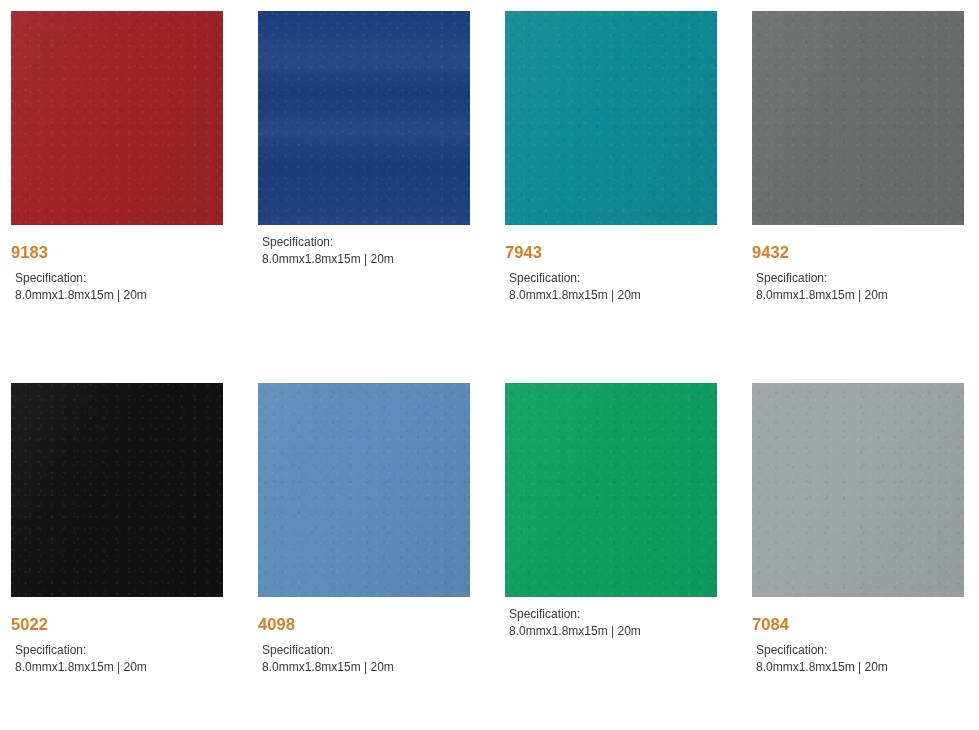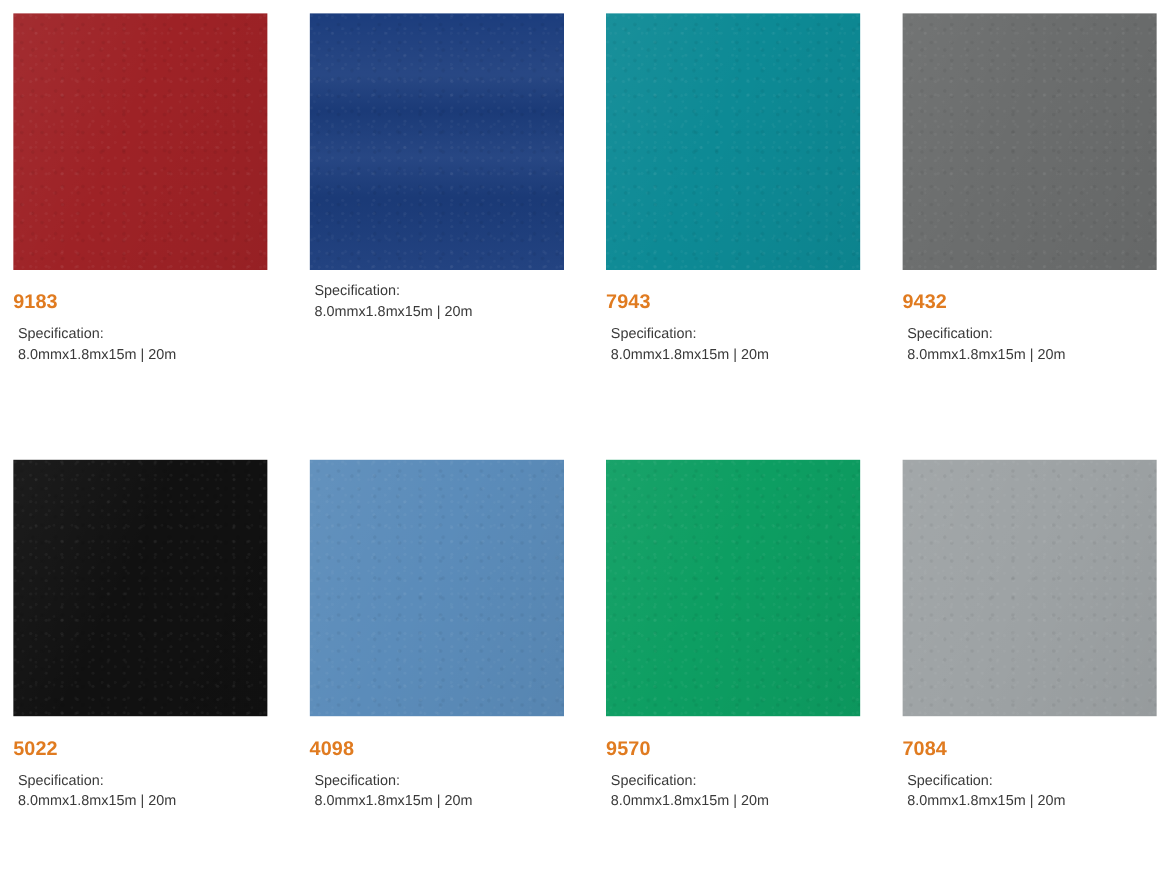--- a/index.html
+++ b/index.html
@@ -137,21 +137,20 @@
       <div class="swatch-wrap">
         <div class="swatch shaded" style="background-color: rgb(91, 140, 186);"></div>
       </div>
       <div class="product-title">4098</div>
       <div class="product-spec"><span>Specification:</span><br><span>8.0mmx1.8mx15m | 20m</span></div>
     </div>
     <div class="product-card">
       <div class="swatch-wrap">
         <div class="swatch shaded" style="background-color: rgb(13, 158, 98);"></div>
       </div>
-      <div class="product-title">9570</div>
       <div class="product-spec"><span>Specification:</span><br><span>8.0mmx1.8mx15m | 20m</span></div>
     </div>
     <div class="product-card">
       <div class="swatch-wrap">
         <div class="swatch shaded" style="background-color: rgb(158, 163, 165);"></div>
       </div>
       <div class="product-title">7084</div>
       <div class="product-spec"><span>Specification:</span><br><span>8.0mmx1.8mx15m | 20m</span></div>
     </div>
   </div>

